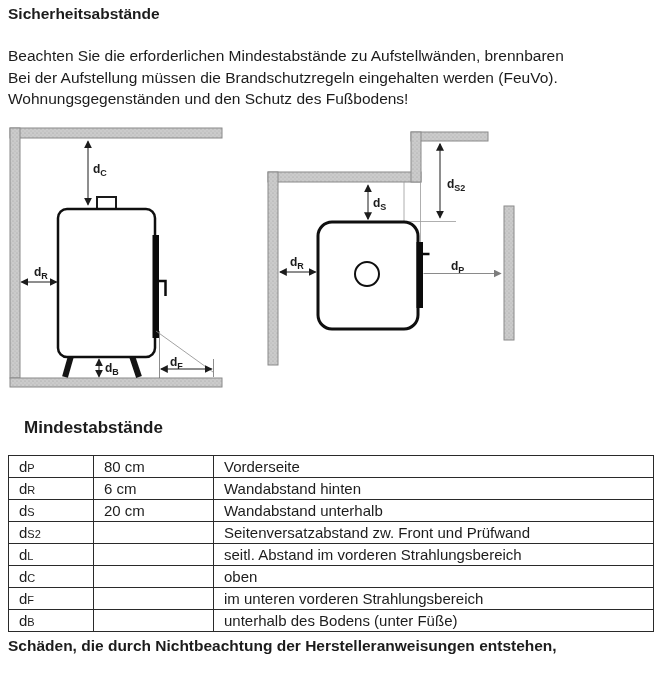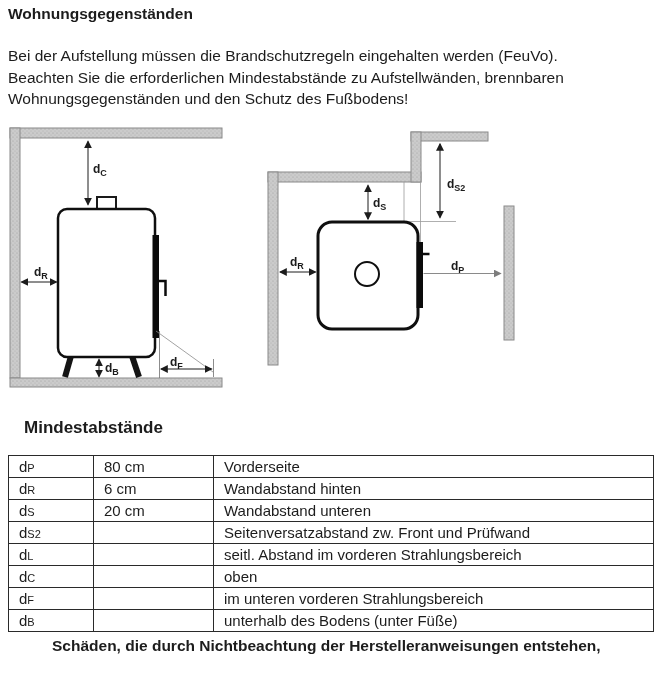--- a/index.html
+++ b/index.html
@@ -16,31 +16,31 @@
   svg tspan.subsc{font-size:9px;}
   table.minabst{
     position:absolute;left:8px;top:455px;border-collapse:collapse;table-layout:fixed;
     width:645px;
   }
   table.minabst td{
     border:1.5px solid #2a2a2a;height:21px;padding:0 0 0 10px;
     font-size:15px;line-height:1;vertical-align:middle;white-space:nowrap;overflow:hidden;
   }
   .sub-sym{font-size:11px;}
-  .warning{position:absolute;left:8px;top:635px;font-size:15.5px;font-weight:bold;line-height:21.5px;margin-left:44px;}
+  .warning{position:absolute;left:8px;top:635px;font-size:15.5px;font-weight:bold;line-height:21.5px;}
   .warning span{display:block;}
 </style>
 </head>
 <body>
 
-<div class="doc-title">Wohnungsgegenständen</div>
+<div class="doc-title">Sicherheitsabstände</div>
 
 <div class="intro">
+  <span>Beachten Sie die erforderlichen Mindestabstände zu Aufstellwänden, brennbaren</span>
   <span>Bei der Aufstellung müssen die Brandschutzregeln eingehalten werden (FeuVo).</span>
-  <span>Beachten Sie die erforderlichen Mindestabstände zu Aufstellwänden, brennbaren</span>
   <span>Wohnungsgegenständen und den Schutz des Fußbodens!</span>
 </div>
 
 <svg class="diagrams" width="669" height="292" viewBox="0 122 669 292" xmlns="http://www.w3.org/2000/svg">
   <defs>
     <pattern id="wallpat" width="4" height="4" patternUnits="userSpaceOnUse">
       <rect width="4" height="4" fill="#cbcbcb"></rect>
       <circle cx="1" cy="1" r="0.6" fill="#9e9e9e"></circle>
       <circle cx="3" cy="3" r="0.6" fill="#b3b3b3"></circle>
     </pattern>
@@ -125,21 +125,21 @@
       <td>Vorderseite</td>
     </tr>
     <tr>
       <td><span>d</span><span class="sub-sym">R</span></td>
       <td>6 cm</td>
       <td>Wandabstand hinten</td>
     </tr>
     <tr>
       <td><span>d</span><span class="sub-sym">S</span></td>
       <td>20 cm</td>
-      <td>Wandabstand unteren</td>
+      <td>Wandabstand unterhalb</td>
     </tr>
     <tr>
       <td><span>d</span><span class="sub-sym">S2</span></td>
       <td></td>
       <td>Seitenversatzabstand zw. Front und Prüfwand</td>
     </tr>
     <tr>
       <td><span>d</span><span class="sub-sym">L</span></td>
       <td></td>
       <td>seitl. Abstand im vorderen Strahlungsbereich</td>

